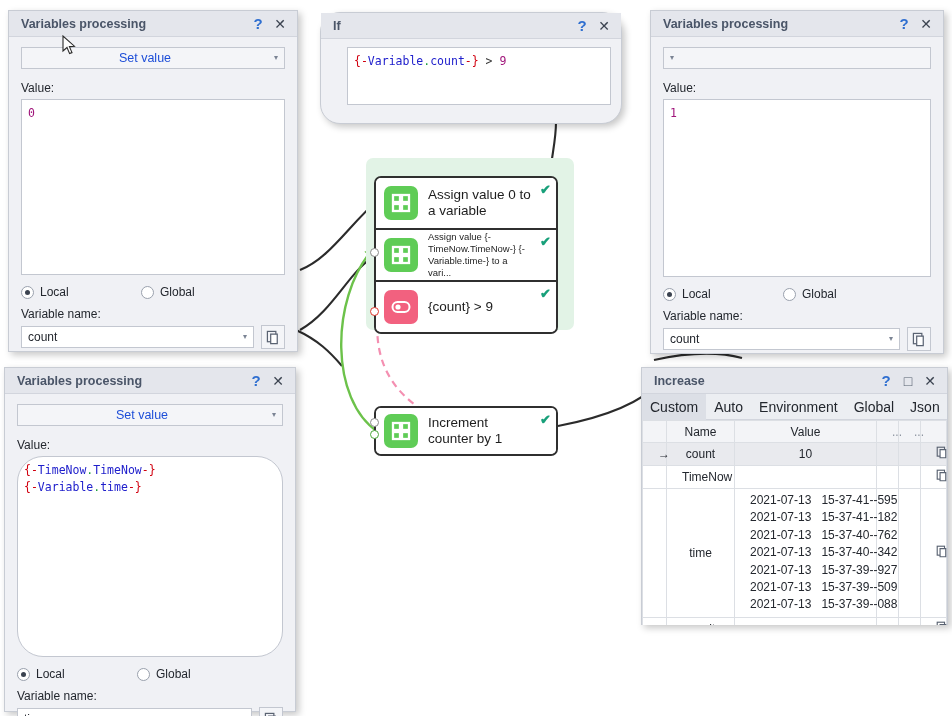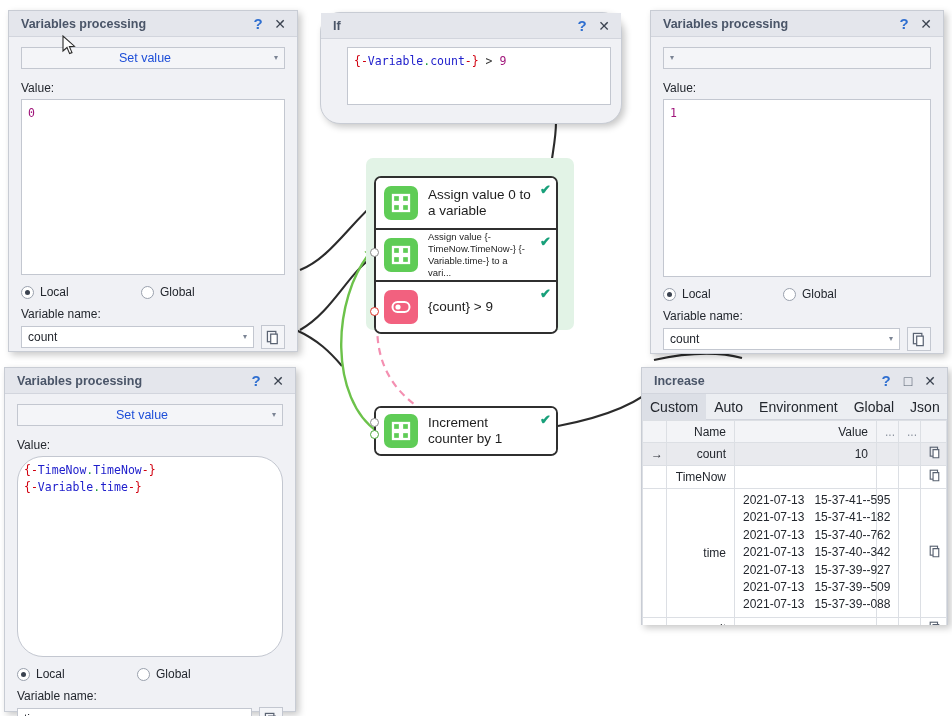--- a/index.html
+++ b/index.html
@@ -173,22 +173,22 @@
   .vtab.active { background: #dcdfe6; }
   .vsep { width:1px; height:18px; background:#cfd3da; margin:0 5px; }
   .plusicon { color:#18a07a; font-size: 15px; line-height:1; }
 
   table.vtable { border-collapse: collapse; width: 100%; background:#fff; table-layout: fixed; }
   table.vtable th, table.vtable td {
     border: 1px solid #dcdfe4;
     font-weight: normal;
     font-size: 12px;
     color: #23272e;
-    text-align: right;
-    padding: 3px 8px;
+    text-align: center;
+    padding: 3px 15px;
     vertical-align: middle;
   }
   table.vtable th { background:#f3f4f7; height: 22px; }
   td.marker { text-align:center; color:#8d94a0; }
   tr.sel td { background:#e9eaee; }
   .timecell { font-size: 11.5px; line-height: 1.45; white-space: pre; }
   .copycell { text-align:center; }
 </style>
 </head>
 <body>

